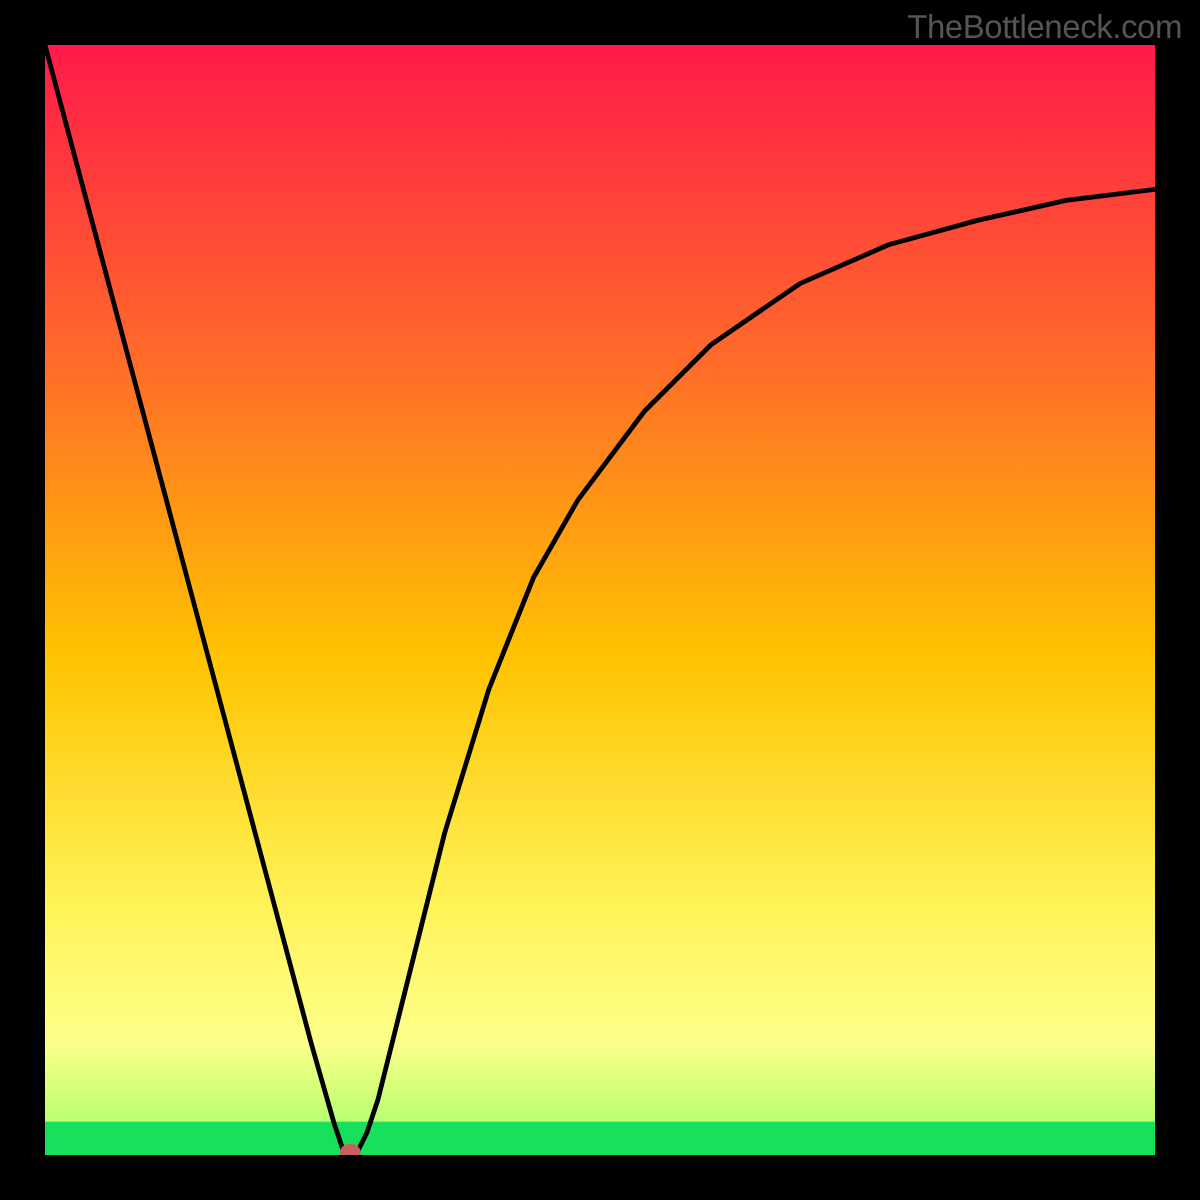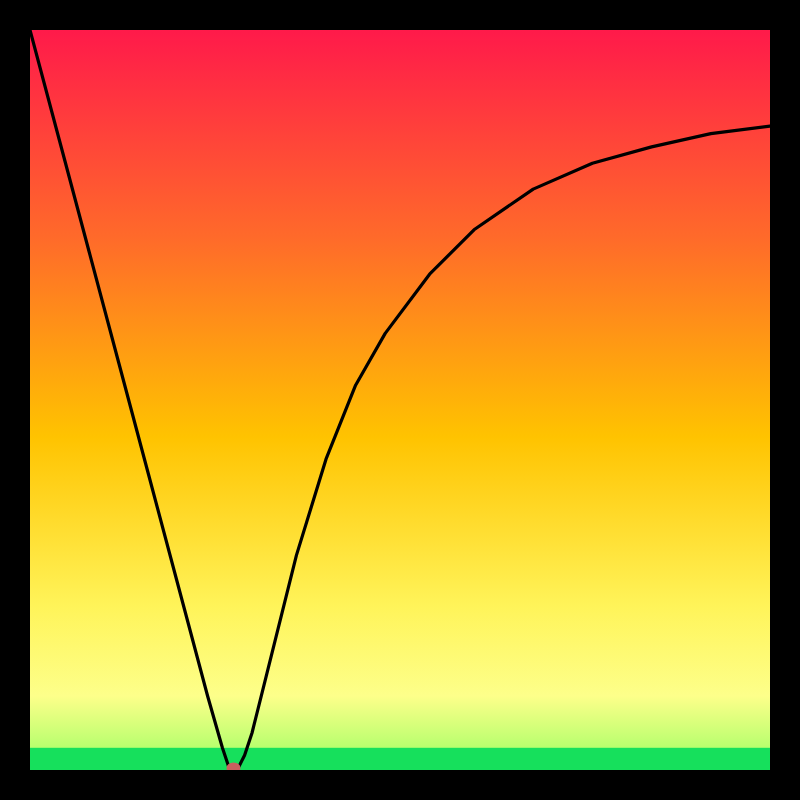--- a/index.html
+++ b/index.html
@@ -33,20 +33,21 @@
     font-weight: 500;
     letter-spacing: -0.3px;
     z-index: 10;
   }
   svg { display: block; }
 </style>
 </head>
 <body>
 
 <div class="chart-container">
+  <div class="watermark">TheBottleneck.com</div>
   <div class="plot-area">
     <svg id="chart-svg" width="740" height="740" viewBox="0 0 740 740">
       <defs>
         <linearGradient id="bg-grad" x1="0" y1="0" x2="0" y2="1">
           <stop id="s0" offset="0%" stop-color="#ff1a4a"></stop>
           <stop id="s1" offset="28%" stop-color="#ff6a2a"></stop>
           <stop id="s2" offset="55%" stop-color="#ffc300"></stop>
           <stop id="s3" offset="78%" stop-color="#fff45a"></stop>
           <stop id="s4" offset="90%" stop-color="#fdff8a"></stop>
           <stop id="s5" offset="97%" stop-color="#b8ff6e"></stop>

